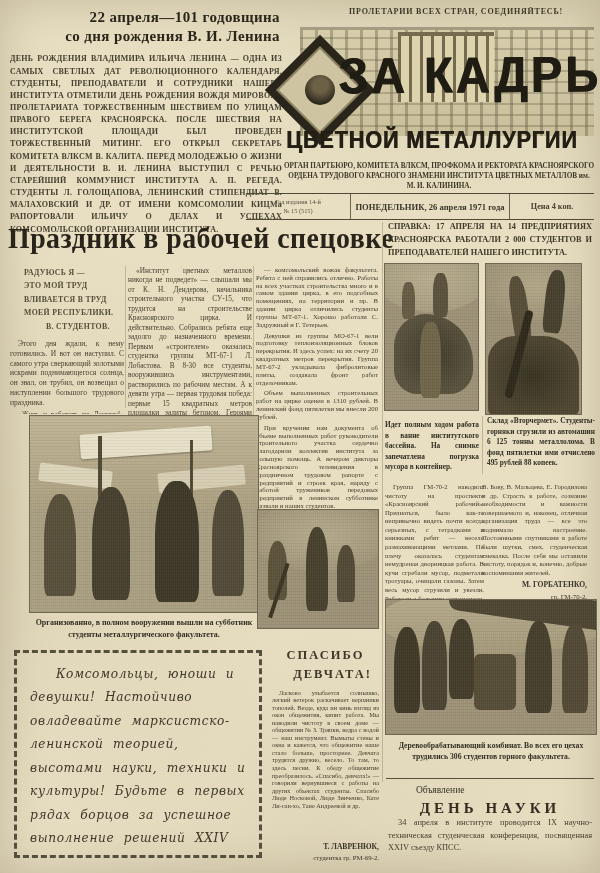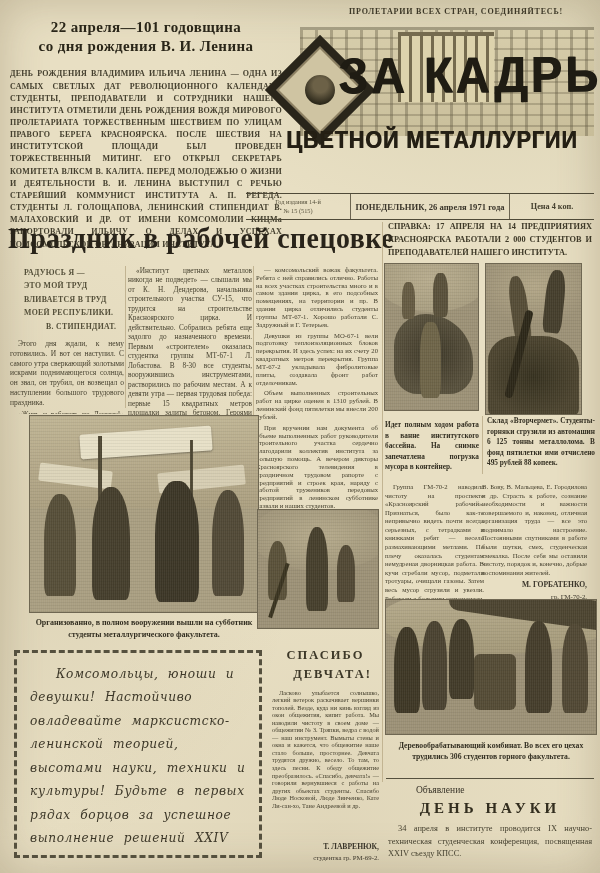--- a/index.html
+++ b/index.html
@@ -9,21 +9,21 @@
       radial-gradient(520px 300px at 82% 6%, rgba(125,128,82,.10), transparent 60%),
       radial-gradient(420px 520px at 8% 62%, rgba(112,96,58,.08), transparent 60%),
       radial-gradient(500px 400px at 55% 95%, rgba(120,100,60,.07), transparent 60%),
       #e8dfc3;
     box-shadow: inset 0 0 48px rgba(92,76,44,.28);
     font-family:"Liberation Serif", serif;color:#3a352a;
   }
   .abs{position:absolute;}
   
   .lenin{left:10px;top:6px;width:272px;}
-  .lenin h1{margin:12px;font-size:15px;line-height:1.28;text-align:center;font-weight:bold;color:#2a2619;letter-spacing:.4px;}
+  .lenin h1{margin:2px;font-size:15px;line-height:1.28;text-align:right;font-weight:bold;color:#2a2619;letter-spacing:.4px;}
   .lenin .body{margin-top:7px;font-size:8px;line-height:1.52;font-weight:bold;text-align:justify;color:#45402f;letter-spacing:.25px;}
   .slogan-top{left:322px;top:7px;width:268px;text-align:center;font-size:8px;font-weight:bold;letter-spacing:.8px;color:#3d3827;}
   .building{left:300px;top:30px;width:294px;height:106px;opacity:.85;
     background:
       repeating-linear-gradient(0deg, transparent 0 9px, rgba(74,66,44,.30) 9px 11px),
       repeating-linear-gradient(90deg, rgba(74,66,44,.38) 0 3px, transparent 3px 15px),
       linear-gradient(#d6cca9,#c6bb96);
     box-shadow:0 -3px 0 rgba(74,66,44,.45);}
   .portico{left:398px;top:36px;width:96px;height:66px;
     background:repeating-linear-gradient(90deg,#756b4f 0 3px,#ddd3ad 3px 11px);
@@ -70,21 +70,21 @@
   .slogan-text{font-family:"DejaVu Serif",serif;font-style:italic;font-size:12.2px;line-height:1.92;letter-spacing:.6px;word-spacing:5px;color:#3c3728;text-indent:26px;}
   .thanks{left:272px;top:646px;width:107px;}
   .thanks-title{text-align:center;font-size:12.5px;letter-spacing:2px;font-weight:600;color:#3d3828;line-height:1.5;}
   .thanks-title .l2{padding-left:14px;}
   .thanks-body{margin-top:5px;font-size:6.3px;line-height:1.2;text-align:justify;color:#46412f;height:150px;overflow:hidden;text-indent:7px;}
   .cleanup{font-size:6.7px;line-height:1.28;text-align:justify;color:#46412f;}
   .col4{left:385px;top:483px;width:99px;height:118px;overflow:hidden;}
   .col5{left:482px;top:483px;width:105px;}
   .announce{left:388px;top:785px;width:204px;}
   .ann-kicker{font-size:9.5px;color:#3a352a;padding-left:28px;}
-  .ann-title{text-align:center;font-size:15px;font-weight:bold;letter-spacing:4px;color:#332e1f;margin:5px 0 6px 0;}
+  .ann-title{text-align:center;font-size:15px;font-weight:bold;letter-spacing:4px;color:#332e1f;margin:5px 0 0 0;}
   .ann-body{font-size:8.4px;line-height:1.5;text-align:justify;text-indent:10px;color:#45402f;}
   .hr{border-top:1px solid #55503e;height:0;}
 </style>
 </head>
 <body>
 
 <div id="paper">
 
   <div class="abs lenin">
     <h1>
@@ -95,20 +95,21 @@
   </div>
 
   <div class="abs slogan-top">ПРОЛЕТАРИИ ВСЕХ СТРАН, СОЕДИНЯЙТЕСЬ!</div>
   <div class="abs building"></div>
   <div class="abs portico"></div>
   <div class="abs badge">
     <div class="badge-core"></div>
   </div>
   <div class="abs title-main">ЗА КАДРЫ</div>
   <div class="abs title-sub">ЦВЕТНОЙ МЕТАЛЛУРГИИ</div>
+  <div class="abs organ">ОРГАН ПАРТБЮРО, КОМИТЕТА ВЛКСМ, ПРОФКОМА И РЕКТОРАТА КРАСНОЯРСКОГО ОРДЕНА ТРУДОВОГО КРАСНОГО ЗНАМЕНИ ИНСТИТУТА ЦВЕТНЫХ МЕТАЛЛОВ им. М. И. КАЛИНИНА.</div>
 
   <div class="abs dateline">
     <div class="dl-c1">
       <div>Год издания 14-й</div>
       <div>№ 15 (515)</div>
     </div>
     <div class="dl-c2">ПОНЕДЕЛЬНИК, 26 апреля 1971 года</div>
     <div class="dl-c3">Цена 4 коп.</div>
   </div>
 
@@ -119,21 +120,21 @@
   <div class="abs vrule" style="left:253px;top:266px;height:240px;"></div>
   <div class="abs vrule" style="left:382px;top:222px;height:560px;"></div>
   <div class="abs vrule" style="left:482px;top:416px;height:58px;"></div>
 
   <div class="abs col1 colbody">
     <div class="epigraph">
       <div>РАДУЮСЬ Я —</div>
       <div>ЭТО МОЙ ТРУД</div>
       <div>ВЛИВАЕТСЯ В ТРУД</div>
       <div>МОЕЙ РЕСПУБЛИКИ.</div>
-      <div class="ep-author">В. СТИПЕНДИАТ.</div>
+      <div class="ep-author">В. СТУДЕНТОВ.</div>
     </div>
     <p>Этого дня ждали, к нему готовились. И вот он наступил. С самого утра сверкающий золотыми искрами поднимающегося солнца, он звал, он трубил, он возвещал о наступлении большого трудового праздника.</p>
     <p>«Жить и работать по Ленину!» — таков девиз всей нашей молодежи. И день 17 апреля 1971 года стал прекрасным подтверждением этого. В этот день немало хороших отзывов можно было услышать о студентах нашего института, одетых в рабочую форму.</p>
   </div>
 
   <div class="abs col2 colbody">
     <p>«Институт цветных металлов никогда не подведет» — слышали мы от К. Н. Дендерова, начальника строительного участка СУ-15, что трудится на строительстве Красноярского цирка. И действительно. Собрались ребята еще задолго до назначенного времени. Первым «строителем» оказалась студентка группы МТ-67-1 Л. Лобастова. В 8-30 все студенты, вооружившись инструментами, растворились по рабочим местам. А к девяти утра — первая трудовая победа: первые 15 квадратных метров площадки залиты бетоном. Героями дня здесь стали литейщики: староста группы МЛ-67-1 А. Черкухин, студенты-комсомольцы А. Симберг, Н. Петров и др.</p>
 
   </div>
 

